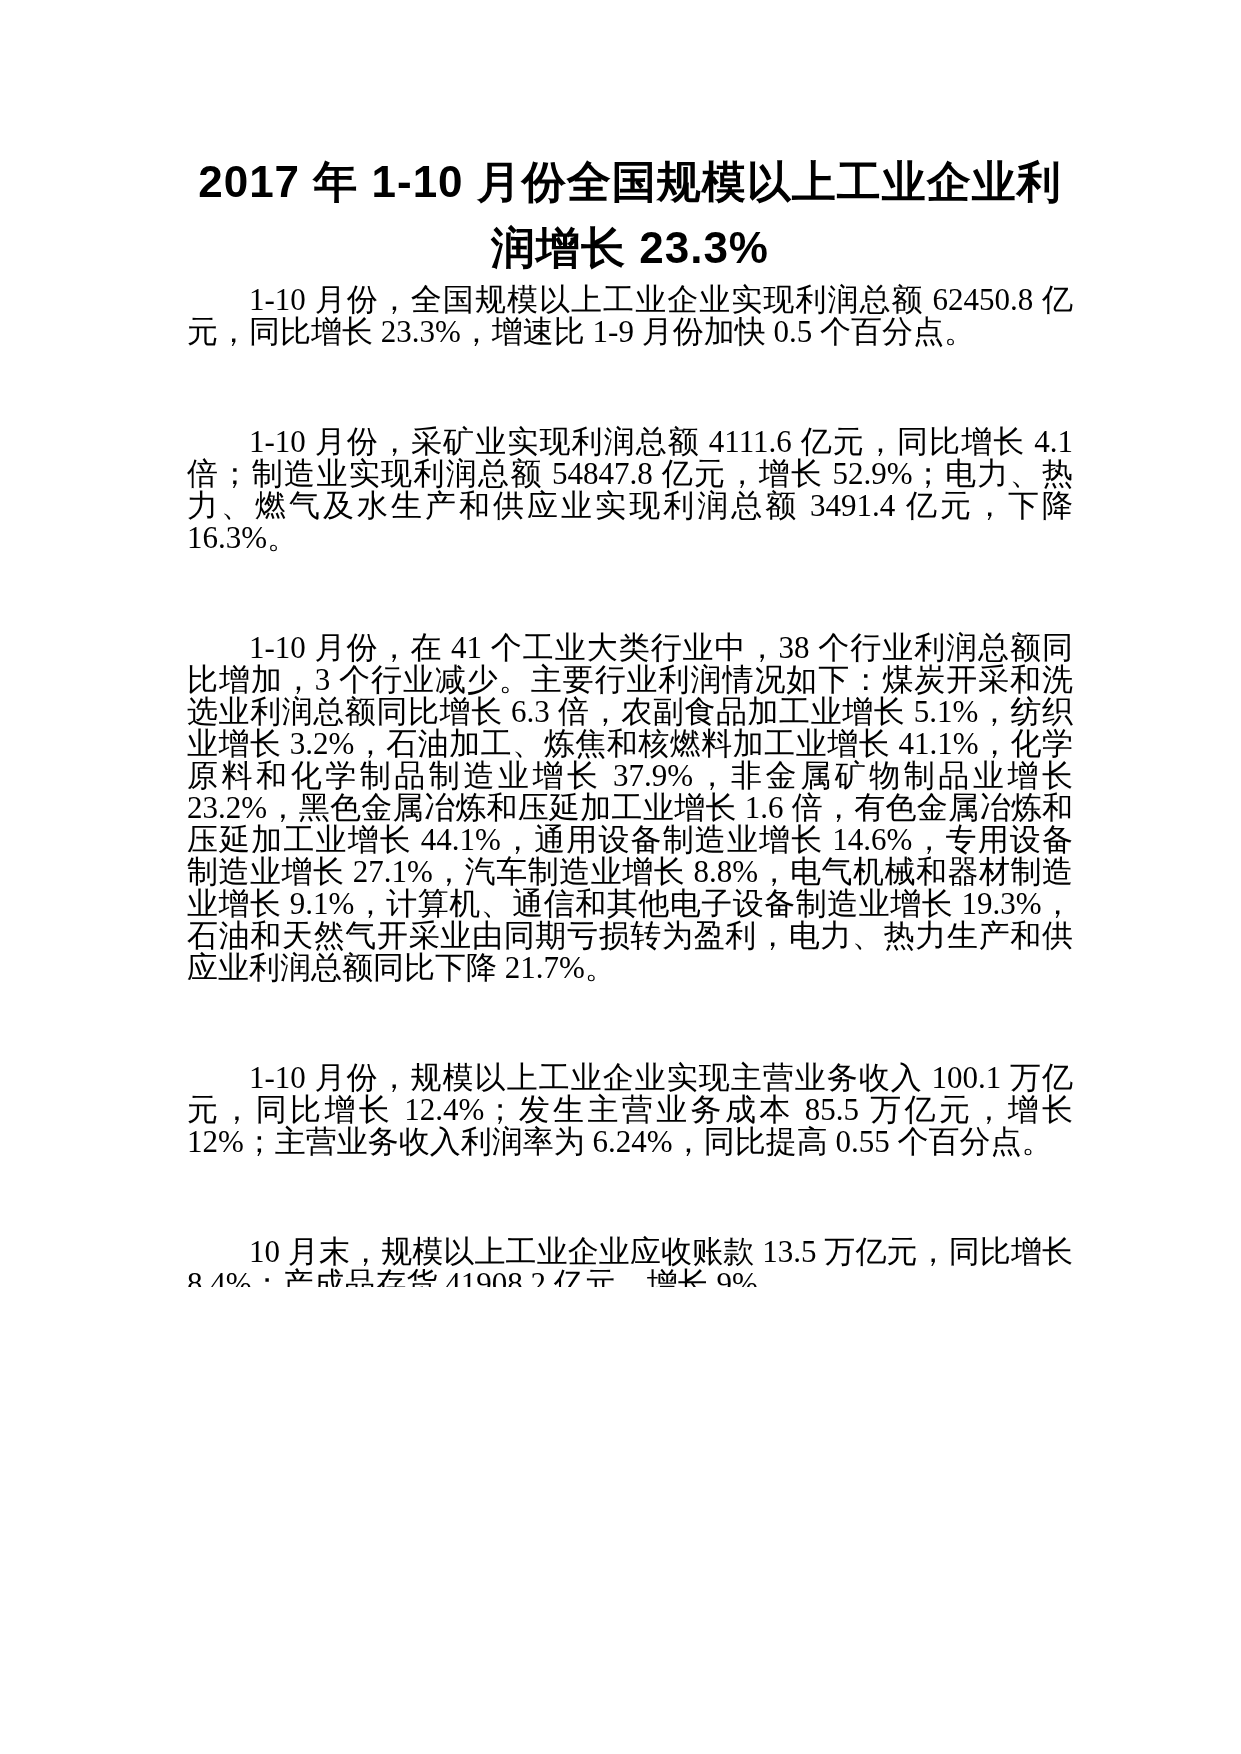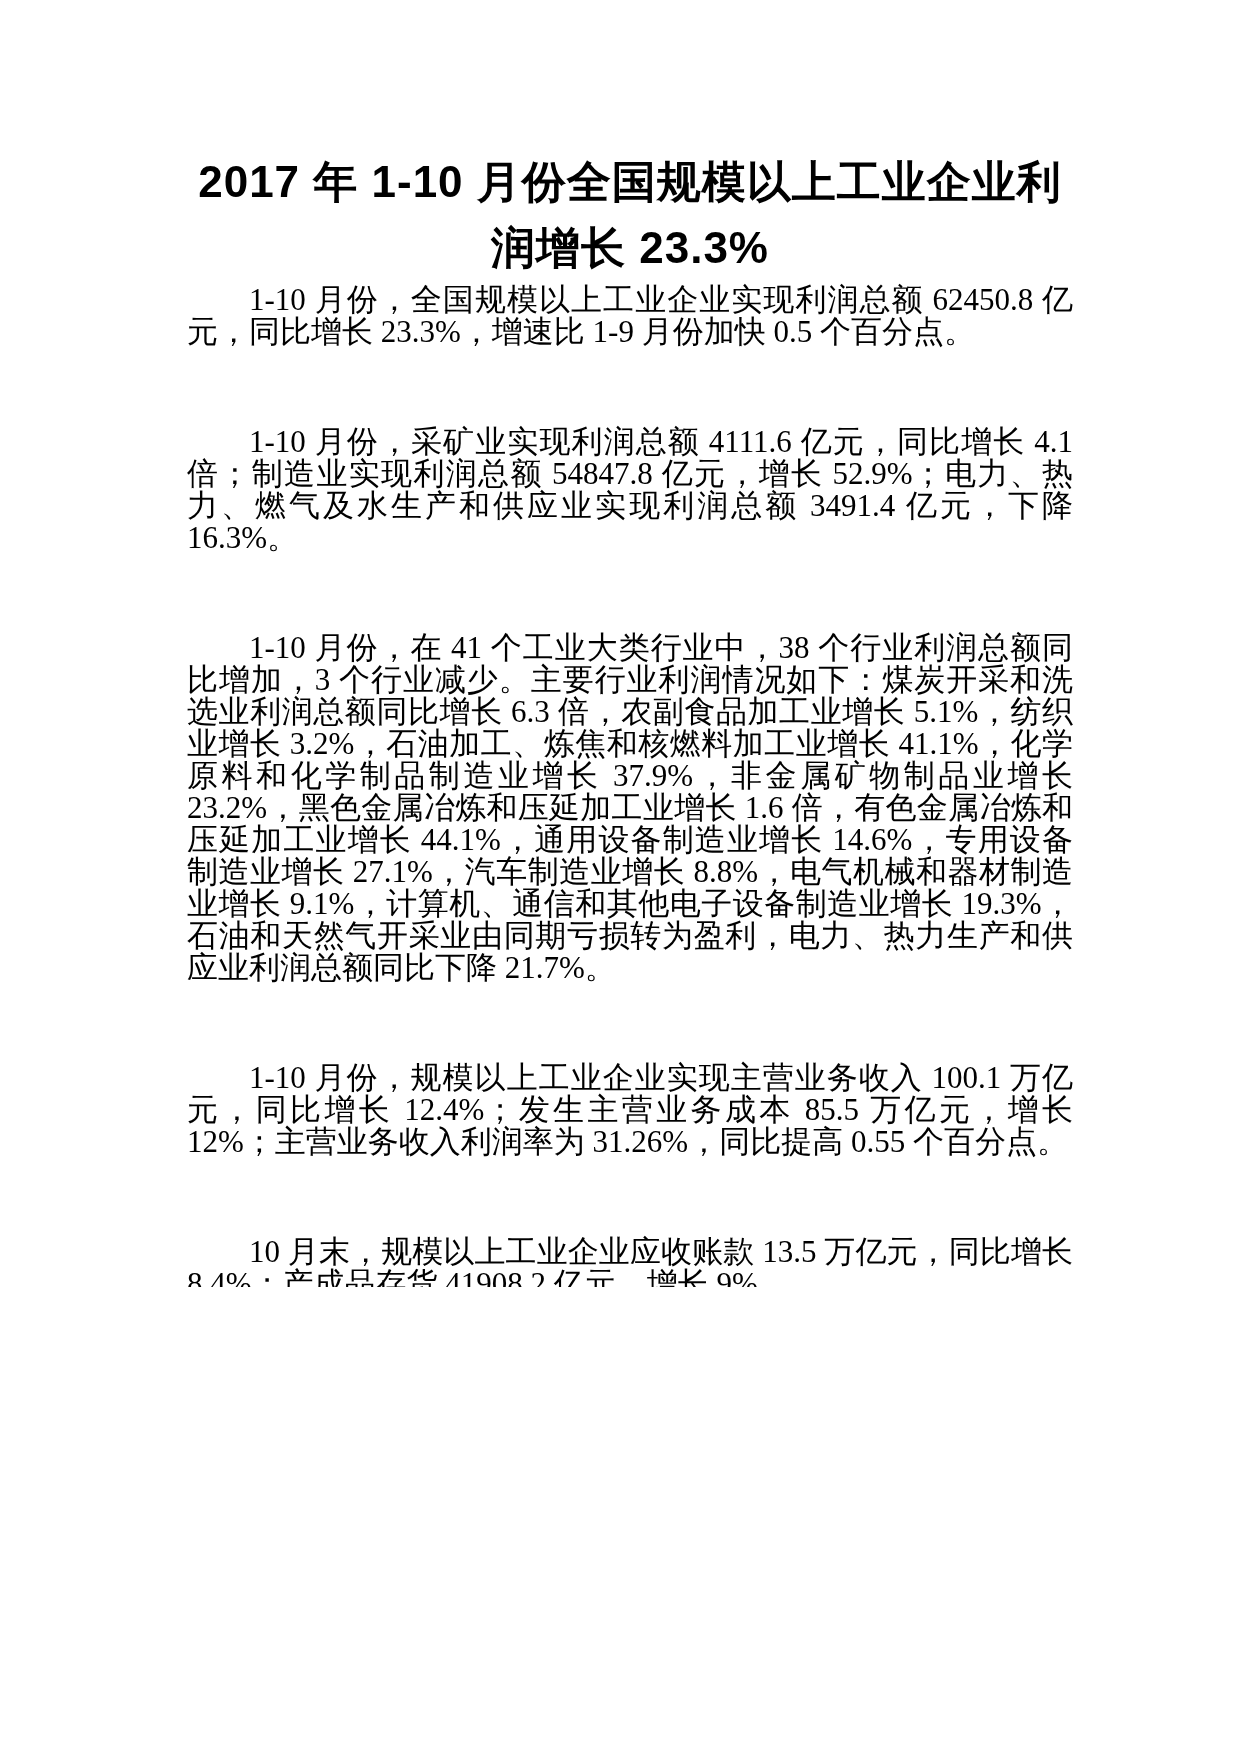--- a/index.html
+++ b/index.html
@@ -49,16 +49,16 @@
 </head>
 <body>
 
 <div class="page">
   <h1 class="doc-title">2017 年 1-10 月份全国规模以上工业企业利润增长 23.3%</h1>
 
   <div class="doc-body">
     <p>1-10 月份，全国规模以上工业企业实现利润总额 62450.8 亿元，同比增长 23.3%，增速比 1-9 月份加快 0.5 个百分点。</p>
     <p>1-10 月份，采矿业实现利润总额 4111.6 亿元，同比增长 4.1 倍；制造业实现利润总额 54847.8 亿元，增长 52.9%；电力、热力、燃气及水生产和供应业实现利润总额 3491.4 亿元，下降 16.3%。</p>
     <p>1-10 月份，在 41 个工业大类行业中，38 个行业利润总额同比增加，3 个行业减少。主要行业利润情况如下：煤炭开采和洗选业利润总额同比增长 6.3 倍，农副食品加工业增长 5.1%，纺织业增长 3.2%，石油加工、炼焦和核燃料加工业增长 41.1%，化学原料和化学制品制造业增长 37.9%，非金属矿物制品业增长 23.2%，黑色金属冶炼和压延加工业增长 1.6 倍，有色金属冶炼和压延加工业增长 44.1%，通用设备制造业增长 14.6%，专用设备制造业增长 27.1%，汽车制造业增长 8.8%，电气机械和器材制造业增长 9.1%，计算机、通信和其他电子设备制造业增长 19.3%，石油和天然气开采业由同期亏损转为盈利，电力、热力生产和供应业利润总额同比下降 21.7%。</p>
-    <p>1-10 月份，规模以上工业企业实现主营业务收入 100.1 万亿元，同比增长 12.4%；发生主营业务成本 85.5 万亿元，增长 12%；主营业务收入利润率为 31.26%，同比提高 0.55 个百分点。</p>
+    <p>1-10 月份，规模以上工业企业实现主营业务收入 100.1 万亿元，同比增长 12.4%；发生主营业务成本 85.5 万亿元，增长 12%；主营业务收入利润率为 6.24%，同比提高 0.55 个百分点。</p>
     <p>10 月末，规模以上工业企业应收账款 13.5 万亿元，同比增长 8.4%；产成品存货 41908.2 亿元，增长 9%。</p>
   </div>
 </div>
 
 </body></html>

